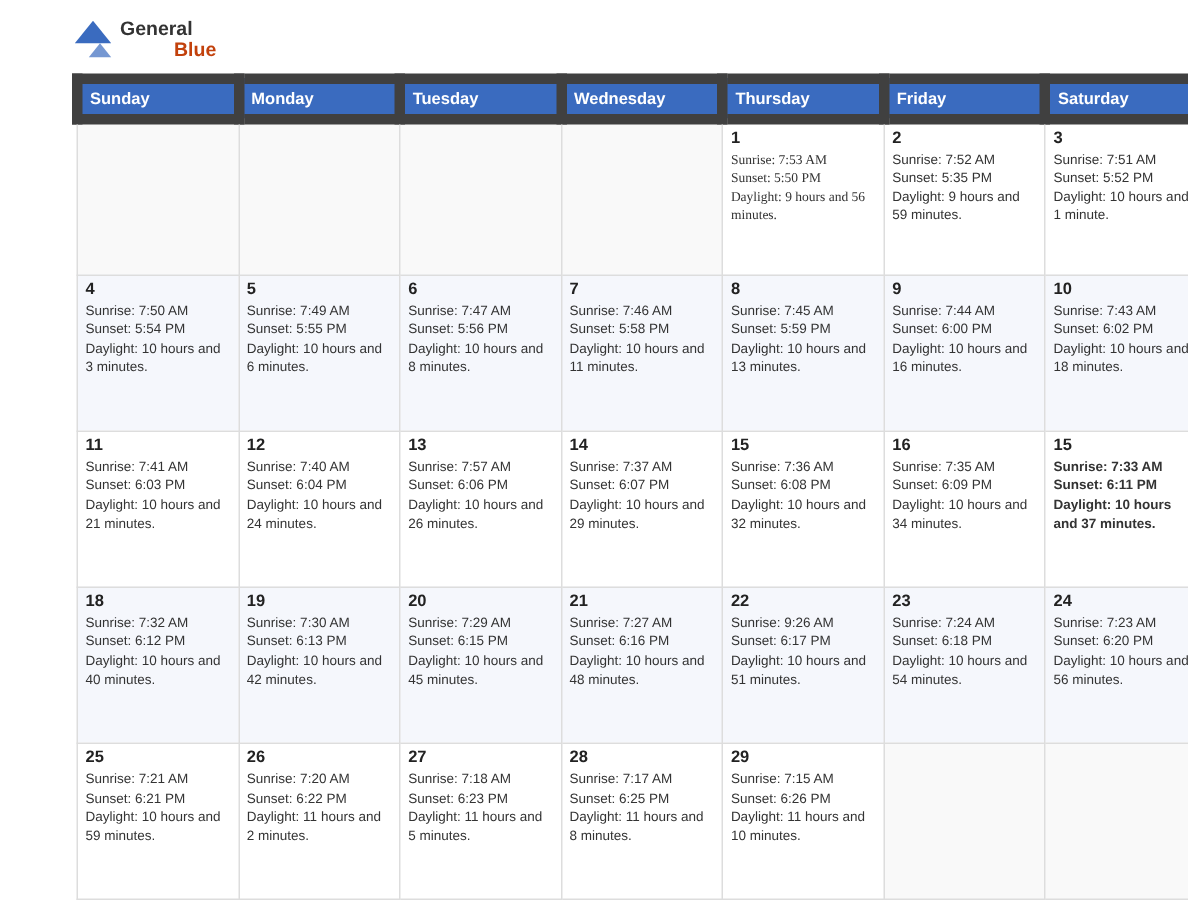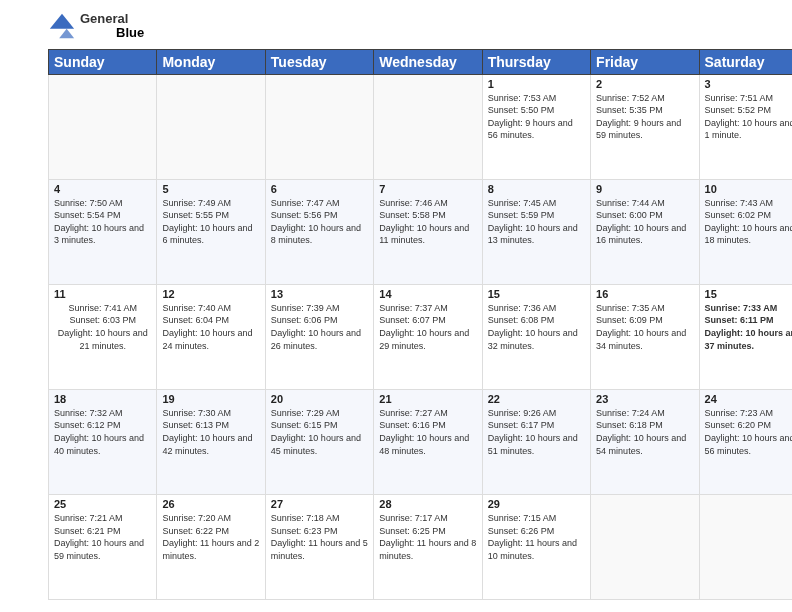--- a/index.html
+++ b/index.html
@@ -30,21 +30,21 @@
       gap: 4px;
     }
     .logo-text {
       display: flex;
       flex-direction: column;
       font-size: 13px;
       font-weight: bold;
       line-height: 1.1;
     }
     .logo-general { color: #333; }
-    .logo-blue { color: #000000; padding-left: 36px; }
+    .logo-blue { color: #c2410c; padding-left: 36px; }
     .logo-icon {
       width: 28px;
       height: 28px;
     }
     .title-block {
       text-align: right;
     }
     .title-block h1 {
       font-size: 28px;
       font-weight: bold;
@@ -58,25 +58,25 @@
     .calendar {
       flex: 1;
       border: 1px solid #ccc;
       border-collapse: collapse;
       width: 100%;
       table-layout: fixed;
     }
     .calendar th {
       background: #3a6bbf;
       color: #fff;
-      font-size: 14px;
+      font-size: 11px;
       font-weight: bold;
       padding: 4px 5px;
       text-align: left;
-      border: 1px solid #404040;
+      border: 7px solid #404040;
     }
     .calendar td {
       vertical-align: top;
       padding: 3px 5px;
       border: 1px solid #ddd;
       font-size: 9.5px;
       color: #333;
       height: 86px;
       background: #fff;
     }
@@ -129,21 +129,21 @@
       </tr>
     </thead>
     <tbody id="calendar-body">
     <tr>
           <td class="empty-cell"></td>
           <td class="empty-cell"></td>
           <td class="empty-cell"></td>
           <td class="empty-cell"></td>
           <td>
             <span class="day-num">1</span>
-            <div class="day-info" style="white-space: pre-line;">Sunrise: 7:53 AM
+            <div class="day-info" style="white-space: pre-line; font-family: Liberation Serif, serif;">Sunrise: 7:53 AM
 Sunset: 5:50 PM
 Daylight: 9 hours and 56 minutes.</div>
           </td>
           <td>
             <span class="day-num">2</span>
             <div class="day-info" style="white-space: pre-line;">Sunrise: 7:52 AM
 Sunset: 5:35 PM
 Daylight: 9 hours and 59 minutes.</div>
           </td>
           <td>
@@ -193,33 +193,33 @@
           <td>
             <span class="day-num">10</span>
             <div class="day-info" style="white-space: pre-line;">Sunrise: 7:43 AM
 Sunset: 6:02 PM
 Daylight: 10 hours and 18 minutes.</div>
           </td>
         </tr>
         <tr>
           <td>
             <span class="day-num">11</span>
-            <div class="day-info" style="white-space: pre-line; text-align: center;">Sunrise: 7:41 AM
+            <div class="day-info" style="white-space: pre-line;">Sunrise: 7:41 AM
 Sunset: 6:03 PM
 Daylight: 10 hours and 21 minutes.</div>
           </td>
           <td>
             <span class="day-num">12</span>
             <div class="day-info" style="white-space: pre-line;">Sunrise: 7:40 AM
 Sunset: 6:04 PM
 Daylight: 10 hours and 24 minutes.</div>
           </td>
           <td>
             <span class="day-num">13</span>
-            <div class="day-info" style="white-space: pre-line;">Sunrise: 7:39 AM
+            <div class="day-info" style="white-space: pre-line;">Sunrise: 7:57 AM
 Sunset: 6:06 PM
 Daylight: 10 hours and 26 minutes.</div>
           </td>
           <td>
             <span class="day-num">14</span>
             <div class="day-info" style="white-space: pre-line;">Sunrise: 7:37 AM
 Sunset: 6:07 PM
 Daylight: 10 hours and 29 minutes.</div>
           </td>
           <td>

